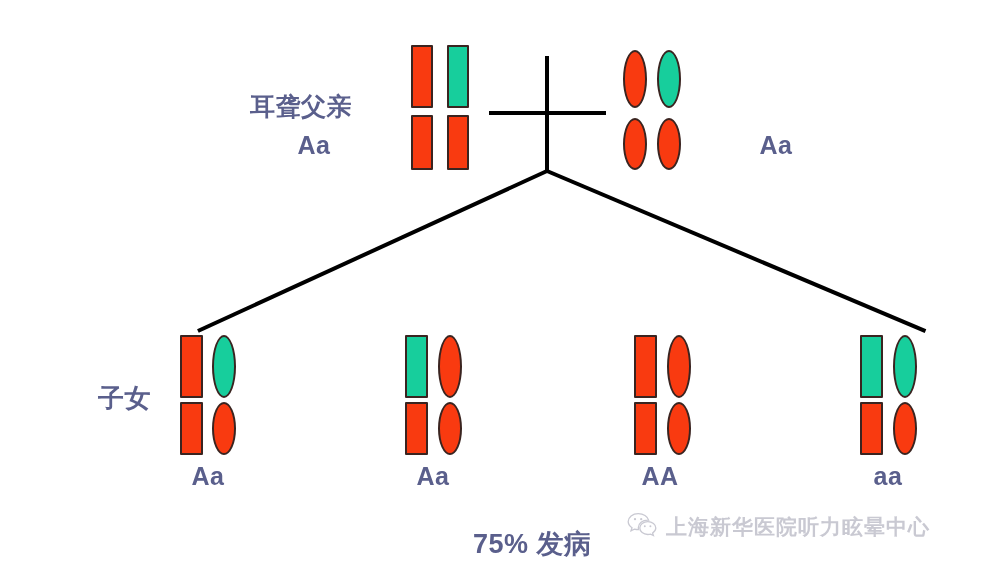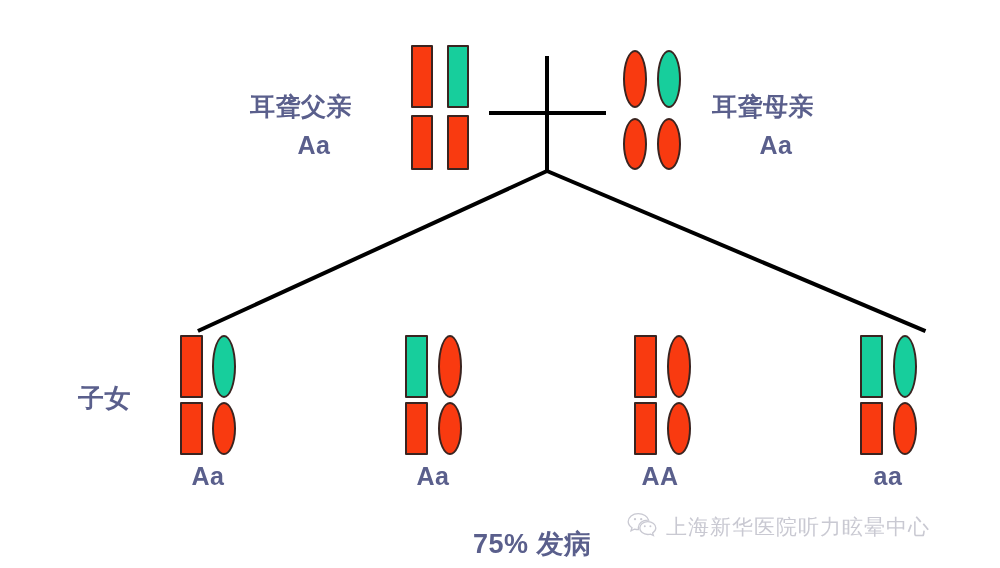--- a/index.html
+++ b/index.html
@@ -60,34 +60,35 @@
     font-size: 25px;
     line-height: 30px;
     text-align: center;
   }
   .label-child-geno {
     font-size: 25px;
     text-align: center;
   }
   .label-offspring {
     font-size: 26px;
+    margin-left: 20px;
   }
   .label-risk {
     font-size: 27px;
   }
 
   
   #watermark {
     position: absolute;
     display: flex;
     align-items: center;
     gap: 9px;
     color: #c9c9d2;
     font-size: 21px;
-    font-weight: normal;
+    font-weight: bold;
     white-space: nowrap;
     letter-spacing: 1px;
   }
   #watermark .wm-text { color: #c9c9d2; }
   .wechat-mark { display: block; }
 
   .parent-block, .child-block { position: absolute; }
 </style>
 </head>
 <body>
@@ -107,21 +108,20 @@
   <div class="line" style="left:489px; top:111px; width:117px; height:4px;"></div>
   <div class="line" style="left:545px; top:56px;  width:4px;   height:115px;"></div>
 
   <div class="parent-block">
     <div class="chrom ellipse c-red" style="left:623px; top:50px;  width:24px; height:58px;"></div>
     <div class="chrom ellipse c-green" style="left:657px; top:50px;  width:24px; height:58px;"></div>
     <div class="chrom ellipse c-red" style="left:623px; top:118px; width:24px; height:52px;"></div>
     <div class="chrom ellipse c-red" style="left:657px; top:118px; width:24px; height:52px;"></div>
   </div>
 
-  <div class="label label-parent-name" style="left:712px; top:94px;">耳聋母亲</div>
   <div class="label label-parent-geno" style="left:712px; top:130px; width:128px;">Aa</div>
 
   <div class="diag" style="left:547px; top:169px; width:384px; transform:rotate(155.38deg);"></div>
 
   <div class="diag" style="left:547px; top:169px; width:411px; transform:rotate(22.94deg);"></div>
 
   <div class="label label-offspring" style="left:78px; top:381px;">子女</div>
 
   <div class="child-block">
     <div class="chrom rect    c-red" style="left:180px; top:335px; width:23px; height:63px;"></div>

